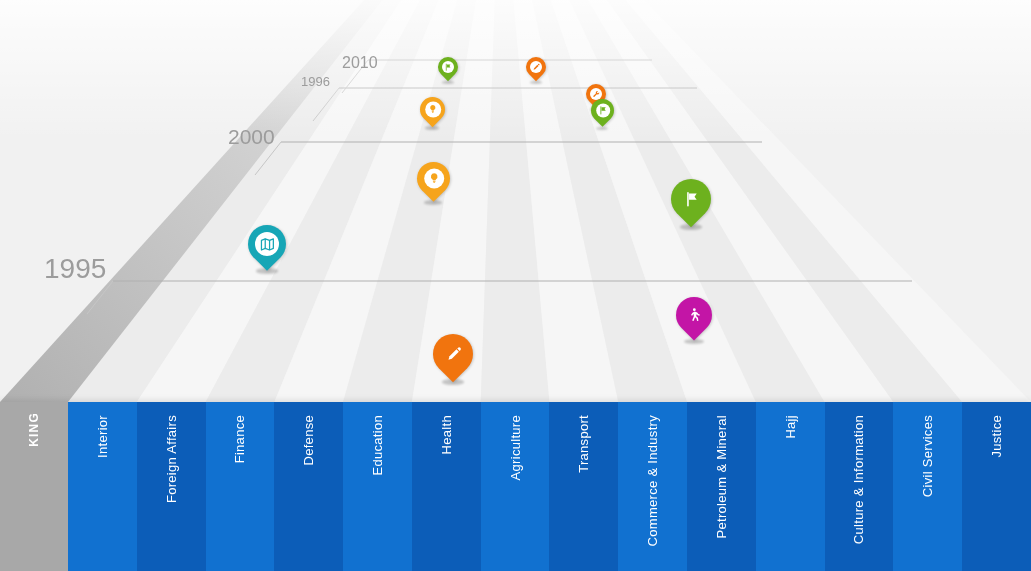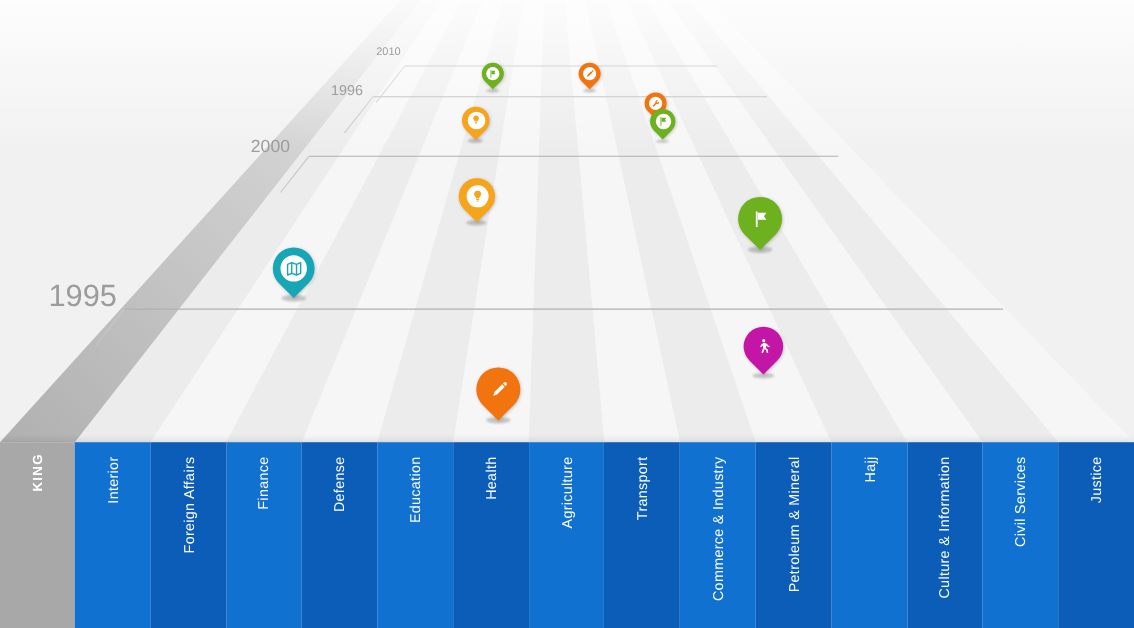--- a/index.html
+++ b/index.html
@@ -60,23 +60,23 @@
       <line x1="281" y1="142" x2="762" y2="142" stroke="#b0b0b0" stroke-width="1"></line>
       <line x1="281" y1="142" x2="255" y2="175" stroke="#c6c6c6" stroke-width="1"></line>
       <line x1="339" y1="88" x2="697" y2="88" stroke="#b0b0b0" stroke-width="1"></line>
       <line x1="339" y1="88" x2="313" y2="121" stroke="#c6c6c6" stroke-width="1"></line>
       <line x1="368" y1="60" x2="652" y2="60" stroke="#b0b0b0" stroke-width="1"></line>
       <line x1="368" y1="60" x2="342" y2="93" stroke="#c6c6c6" stroke-width="1"></line>
     </svg>
   <div class="fade"></div>
   <div id="year-labels">
       <div class="year-label" style="left: 44px; top: 255px; font-size: 28px;">1995</div>
-      <div class="year-label" style="left: 228px; top: 126px; font-size: 16px;">2000</div>
+      <div class="year-label" style="left: 228px; top: 126px; font-size: 21px;">2000</div>
       <div class="year-label" style="left: 301px; top: 75px; font-size: 13px;">1996</div>
-      <div class="year-label" style="left: 342px; top: 43px; font-size: 10px;">2010</div>
+      <div class="year-label" style="left: 342px; top: 55px; font-size: 16px;">2010</div>
     </div>
   <div id="pins">
       <div class="pin" style="left: 248px; top: 225px; width: 38px; height: 46px;">
         <div class="pin-shadow"></div>
         <div class="pin-head" style="width: 38px; height: 38px; background: rgb(23, 166, 182);">
           <div class="pin-inner ring" style="width: 24px; height: 24px; color: rgb(23, 166, 182);">
             <svg viewBox="0 0 24 24">
               <path d="M3.5 6.2l5.4-2.2 6.2 2.2 5.4-2.2v13.8l-5.4 2.2-6.2-2.2-5.4 2.2z" fill="none" stroke="currentColor" stroke-width="1.8" stroke-linejoin="round"></path>
               <path d="M8.9 4v13.8M15.1 6.2V20" stroke="currentColor" stroke-width="1.8" fill="none"></path>
             </svg>

